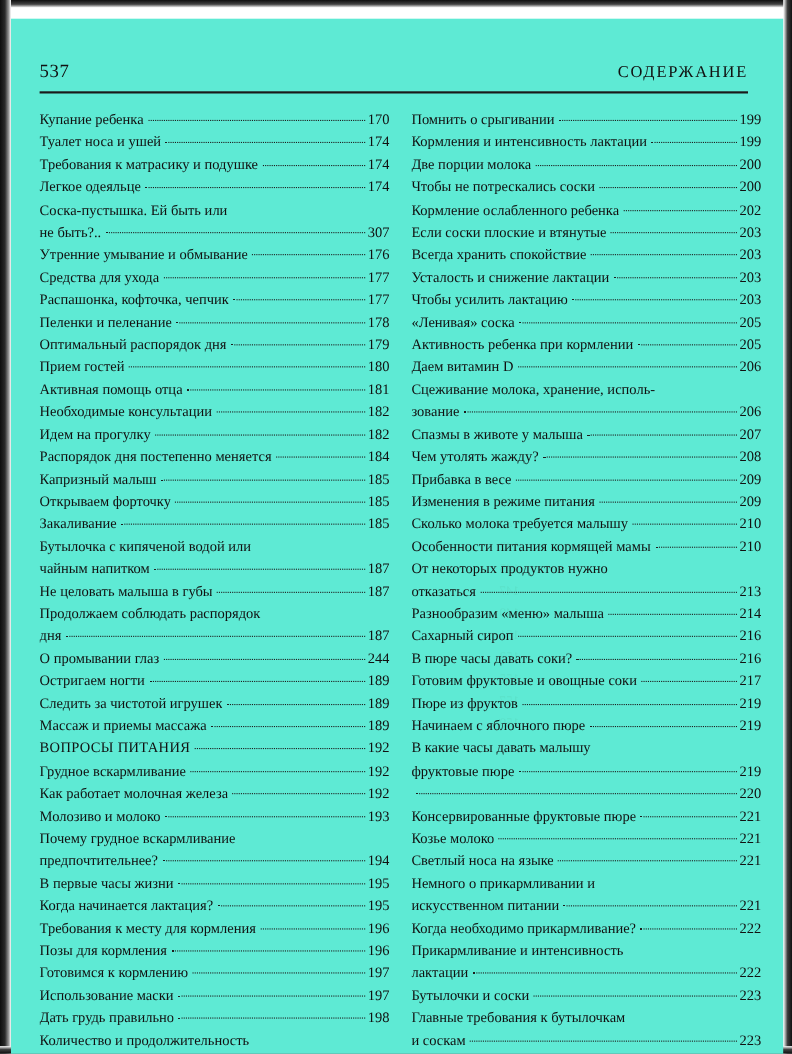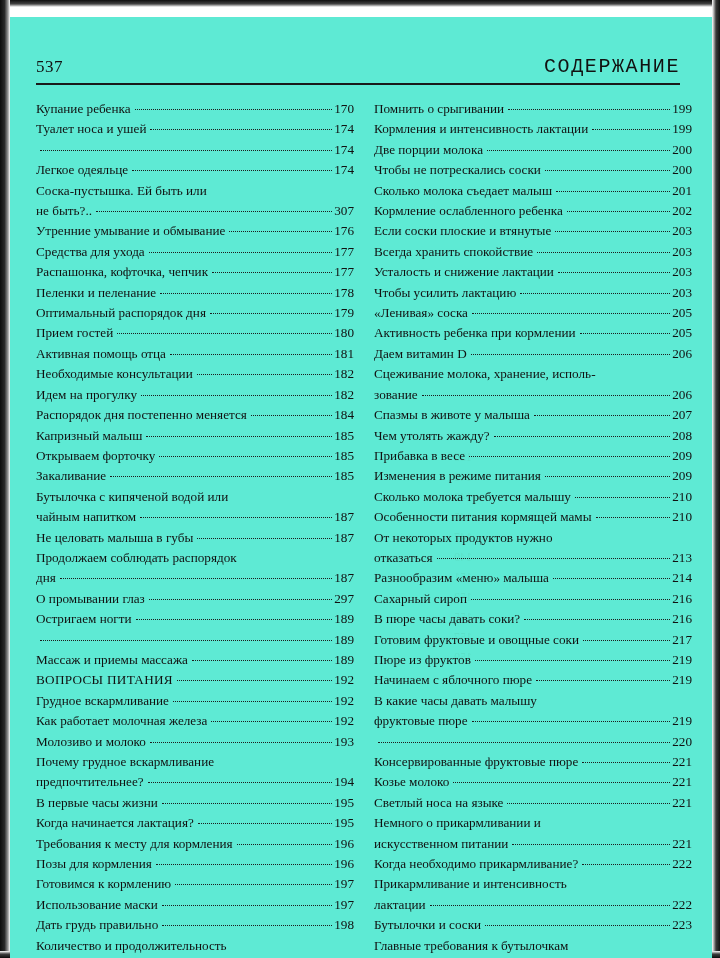--- a/index.html
+++ b/index.html
@@ -57,23 +57,22 @@
     width: 644px;
     display: flex;
     justify-content: space-between;
     align-items: baseline;
   }
   .folio {
     font-size: 17px;
     letter-spacing: 0.5px;
   }
   .running-title {
-    font-size: 20px;
+    font-size: 15px;
     letter-spacing: 1.6px;
-    font-family: Liberation Mono, monospace;
   }
   .header-rule {
     position: absolute;
     left: 26px;
     top: 66px;
     width: 644px;
     height: 1.5px;
     background: #1a1a1a;
   }
 
@@ -161,20 +160,21 @@
           <span class="t">Купание ребенка</span>
           <span class="leader"></span>
           <span class="p">170</span>
         </div>
         <div class="toc-line">
           <span class="t">Туалет носа и ушей</span>
           <span class="leader"></span>
           <span class="p">174</span>
         </div>
         <div class="toc-line">
+          <span class="t">Требования к матрасику и подушке</span>
           <span class="leader"></span>
           <span class="p">174</span>
         </div>
         <div class="toc-line">
           <span class="t">Легкое одеяльце</span>
           <span class="leader"></span>
           <span class="p">174</span>
         </div>
         <div class="toc-line cont">
           <span class="t">Соска-пустышка. Ей быть или</span>
@@ -266,28 +266,29 @@
           <span class="t">Продолжаем соблюдать распорядок</span>
         </div>
         <div class="toc-line">
           <span class="t">дня</span>
           <span class="leader"></span>
           <span class="p">187</span>
         </div>
         <div class="toc-line">
           <span class="t">О промывании глаз</span>
           <span class="leader"></span>
-          <span class="p">297</span>
+          <span class="p">244</span>
         </div>
         <div class="toc-line">
           <span class="t">Остригаем ногти</span>
           <span class="leader"></span>
           <span class="p">189</span>
         </div>
         <div class="toc-line">
+          <span class="t">Следить за чистотой игрушек</span>
           <span class="leader"></span>
           <span class="p">189</span>
         </div>
         <div class="toc-line">
           <span class="t">Массаж и приемы массажа</span>
           <span class="leader"></span>
           <span class="p">189</span>
         </div>
         <div class="toc-line head">
           <span class="t">ВОПРОСЫ ПИТАНИЯ</span>
@@ -376,25 +377,20 @@
           <span class="t">Две порции молока</span>
           <span class="leader"></span>
           <span class="p">200</span>
         </div>
         <div class="toc-line">
           <span class="t">Чтобы не потрескались соски</span>
           <span class="leader"></span>
           <span class="p">200</span>
         </div>
         <div class="toc-line">
-          <span class="t">Сколько молока съедает малыш</span>
-          <span class="leader"></span>
-          <span class="p">201</span>
-        </div>
-        <div class="toc-line">
           <span class="t">Кормление ослабленного ребенка</span>
           <span class="leader"></span>
           <span class="p">202</span>
         </div>
         <div class="toc-line">
           <span class="t">Если соски плоские и втянутые</span>
           <span class="leader"></span>
           <span class="p">203</span>
         </div>
         <div class="toc-line">

